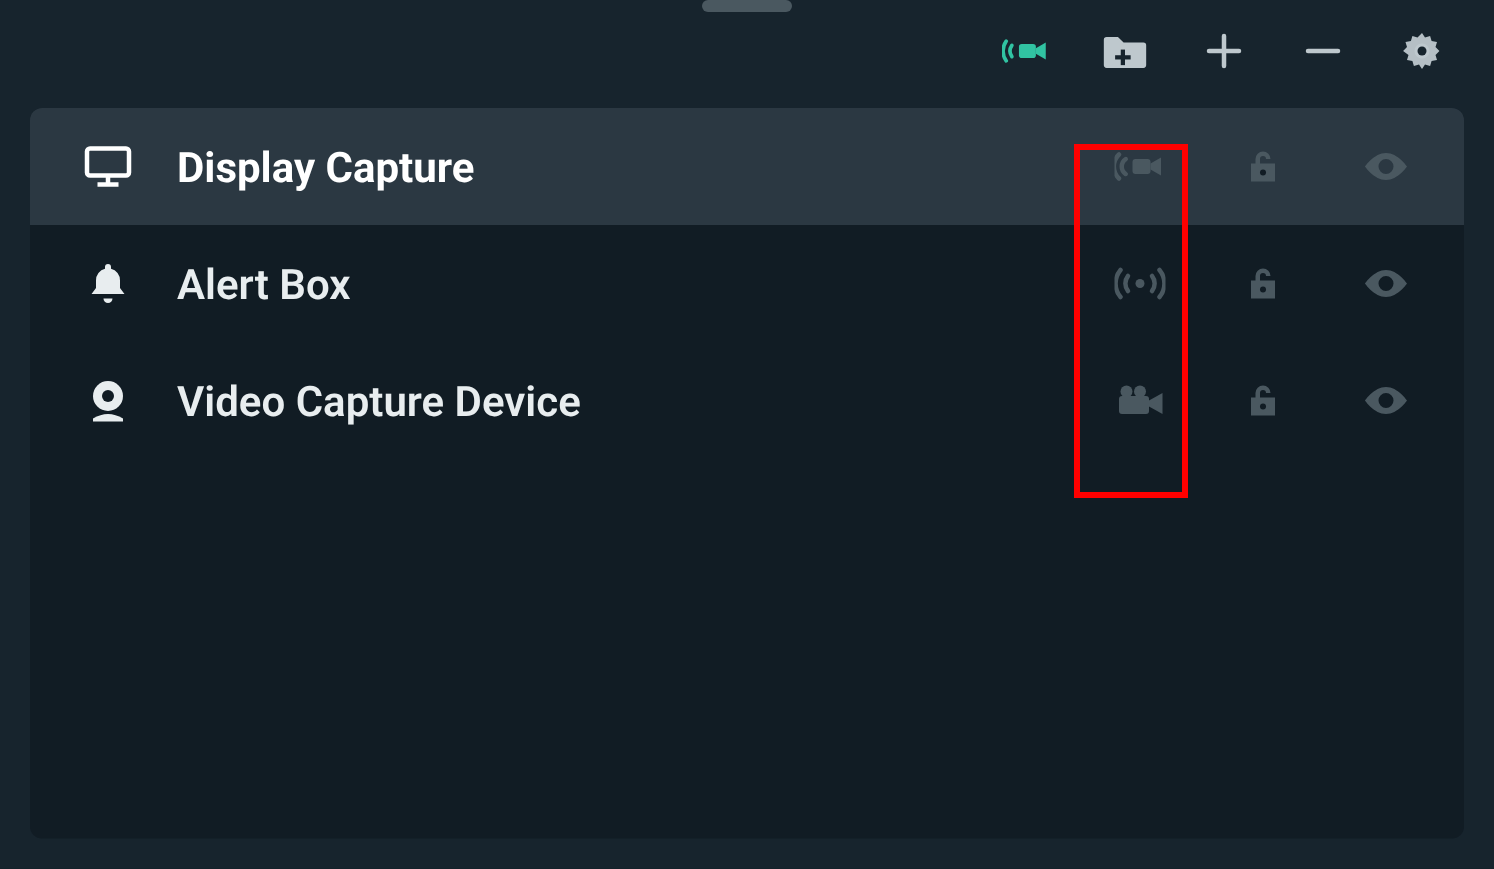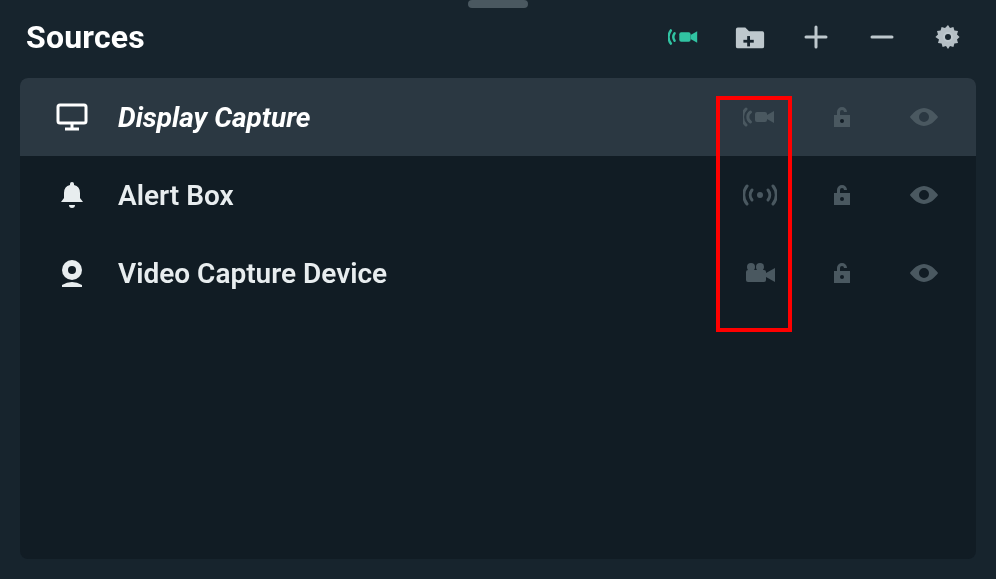--- a/index.html
+++ b/index.html
@@ -79,21 +79,20 @@
     display:flex;
     align-items:center;
     height:78px;
     padding:0 28px 0 34px;
     gap:28px;
     color:var(--text-dim);
   }
   .row.selected{
     background:var(--row-selected);
     color:var(--text);
-    font-style:italic;
   }
   .row .source-icon{
     width:36px;height:36px;
     display:flex;align-items:center;justify-content:center;
     color:currentColor;
     flex:0 0 auto;
   }
   .row .source-label{
     font-size:28px;
     font-weight:600;
@@ -122,21 +121,20 @@
   svg{display:block;}
 </style>
 </head>
 <body>
 
 <div class="panel">
 
   <div class="drag-handle"></div>
 
   <div class="header">
-    <div class="panel-title">Sources</div>
     <div class="header-spacer"></div>
     <div class="toolbar">
 
       <div class="toolbar-btn accent">
         <svg width="34" height="28" viewBox="0 0 34 28" fill="none">
           <path d="M3 7 A12 12 0 0 0 3 21" stroke="currentColor" stroke-width="2.6" stroke-linecap="round"></path>
           <path d="M7 10 A7 7 0 0 0 7 18" stroke="currentColor" stroke-width="2.6" stroke-linecap="round"></path>
           <rect x="12" y="9" width="12" height="10" rx="2" fill="currentColor"></rect>
           <path d="M24 12 L31 8 V20 L24 16 Z" fill="currentColor"></path>
         </svg>

